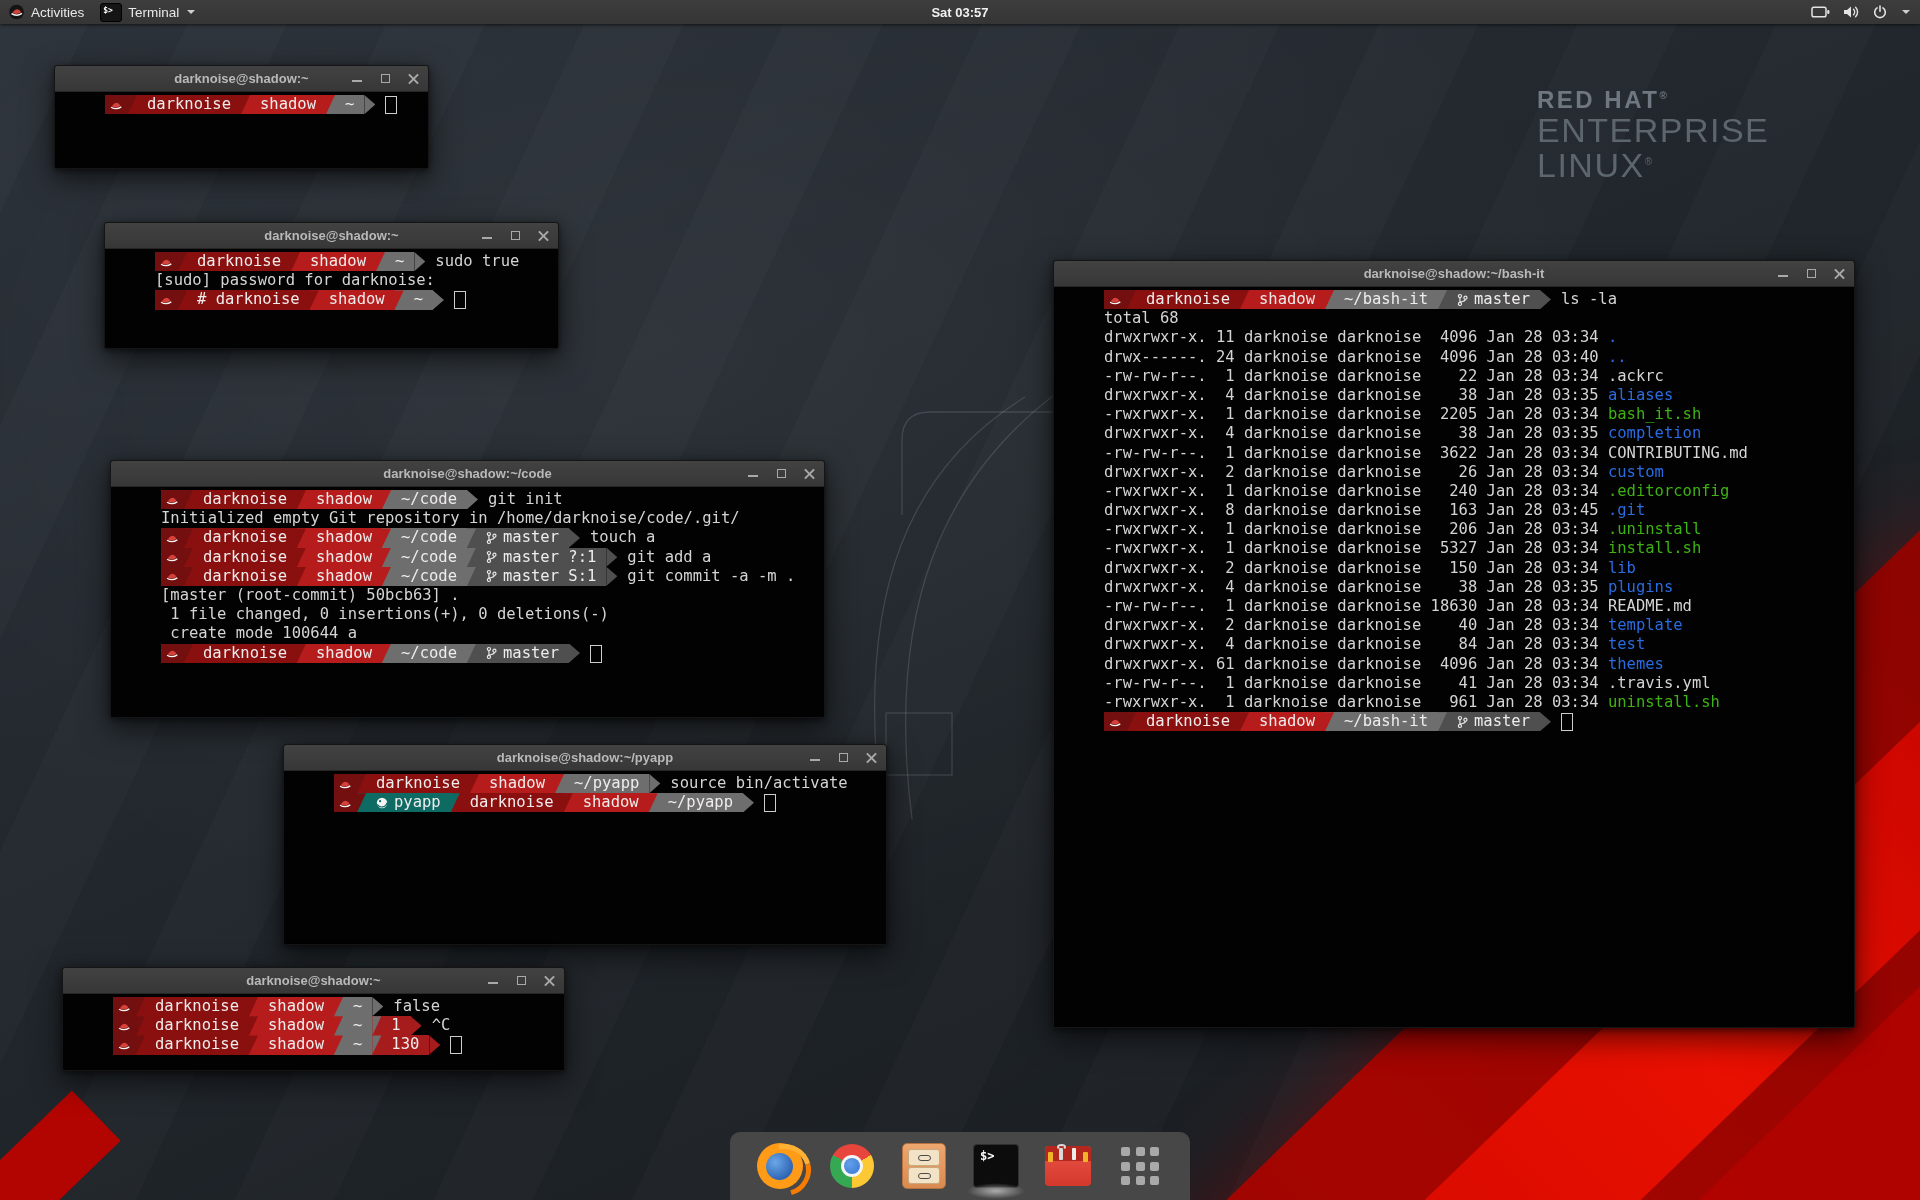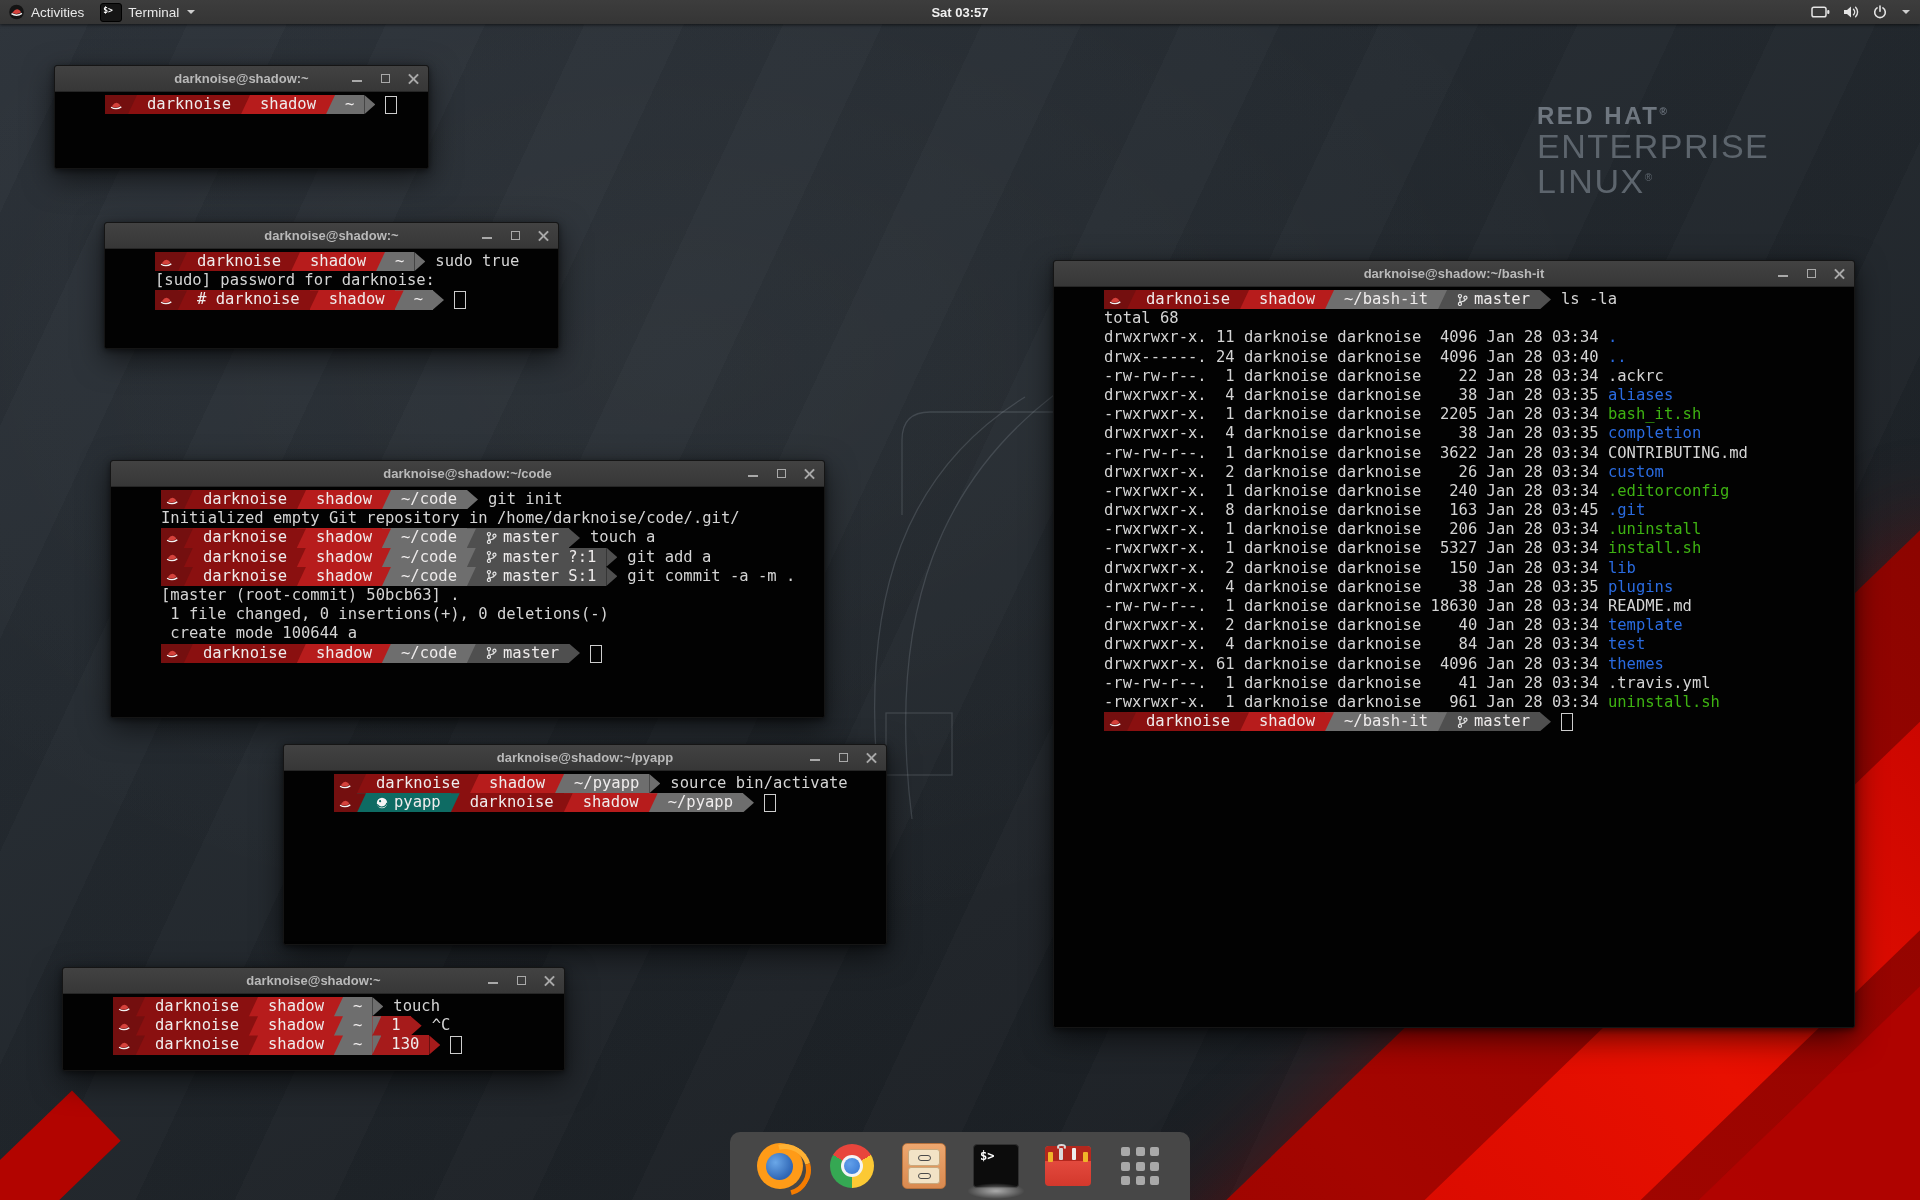--- a/index.html
+++ b/index.html
@@ -15,21 +15,21 @@
   .rb{position:absolute;}
   .r1{width:1900px;height:980px;right:-620px;bottom:-820px;transform:rotate(-44deg);
       background:linear-gradient(90deg,#7c0300,#a50500 55%,#8c0400);box-shadow:0 0 90px rgba(150,0,0,.45);}
   .r2{width:1300px;height:150px;right:-330px;bottom:-10px;transform:rotate(-44deg);
       background:linear-gradient(90deg,#c70400,#e81000 60%,#c20300);}
   .r3{width:1000px;height:300px;right:-360px;bottom:-280px;transform:rotate(-44deg);
       background:#b10300;opacity:.9;}
   .r4{width:620px;height:110px;right:-200px;bottom:270px;transform:rotate(-44deg);
       background:#5e0d08;opacity:.85;}
   .r5{width:240px;height:70px;left:-110px;bottom:-34px;transform:rotate(-44deg);background:#b20400;}
-  .brand{position:absolute;left:1537px;top:104px;color:#6d757d;line-height:1.04;user-select:none;}
+  .brand{position:absolute;left:1537px;top:88px;color:#6d757d;line-height:1.04;user-select:none;}
   .brand .b1{font-weight:700;font-size:24px;letter-spacing:2.5px;color:#6f7press780;color:#6f7780;}
   .brand .b2,.brand .b3{font-weight:300;font-size:34px;letter-spacing:1.5px;color:#5d656d;}
   .brand sup{font-size:10px;vertical-align:super;}
   
   .topbar{position:absolute;left:0;top:0;right:0;height:24px;background:linear-gradient(#3d3d3d,#353535);
     box-shadow:0 1px 3px rgba(0,0,0,.6);display:flex;align-items:center;color:#e8e8e8;font-size:13.5px;z-index:50;}
   .tb-left{display:flex;align-items:center;height:100%;}
   .tb-activities{display:flex;align-items:center;gap:6px;padding:4px 8px;height:100%;cursor:pointer;}
   .tb-app{display:flex;align-items:center;gap:6px;padding:0 8px;height:100%;}
   .mini-term{width:20px;height:17px;background:#151515;border-radius:3px;border:1px solid #000;
@@ -520,21 +520,21 @@
               <i class="bg-user"></i>
             </span>
             <span class="seg sg-host bg-host"><span>shadow</span></span>
             <span class="pedge bg-path">
               <i class="bg-host"></i>
             </span>
             <span class="seg sg-path bg-path"><span>~</span></span>
             <span class="parrow">
               <i class="bg-path"></i>
             </span>
-            <span class="cmd">touch</span>
+            <span class="cmd">false</span>
           </div>
           <div class="line prow">
             <span class="seg sg-hat bg-hat"><span class="picon"><svg width="14" height="12" viewBox="0 0 16 14">
                   <path d="M3.4 8.2 q4.4 -6.4 8.6 -2 l1 2 q-5.2 3.2 -10.4 .4z" fill="#d5423c"></path>
                   <path d="M2.6 8.9 q5.6 3.2 11.2 -.4 l.8 1.3 q-6.4 4.2 -12.8 .4z" fill="#f2f2f2"></path>
                 </svg></span></span>
             <span class="pedge bg-user">
               <i class="bg-hat"></i>
             </span>
             <span class="seg sg-user bg-user"><span>darknoise</span></span>

